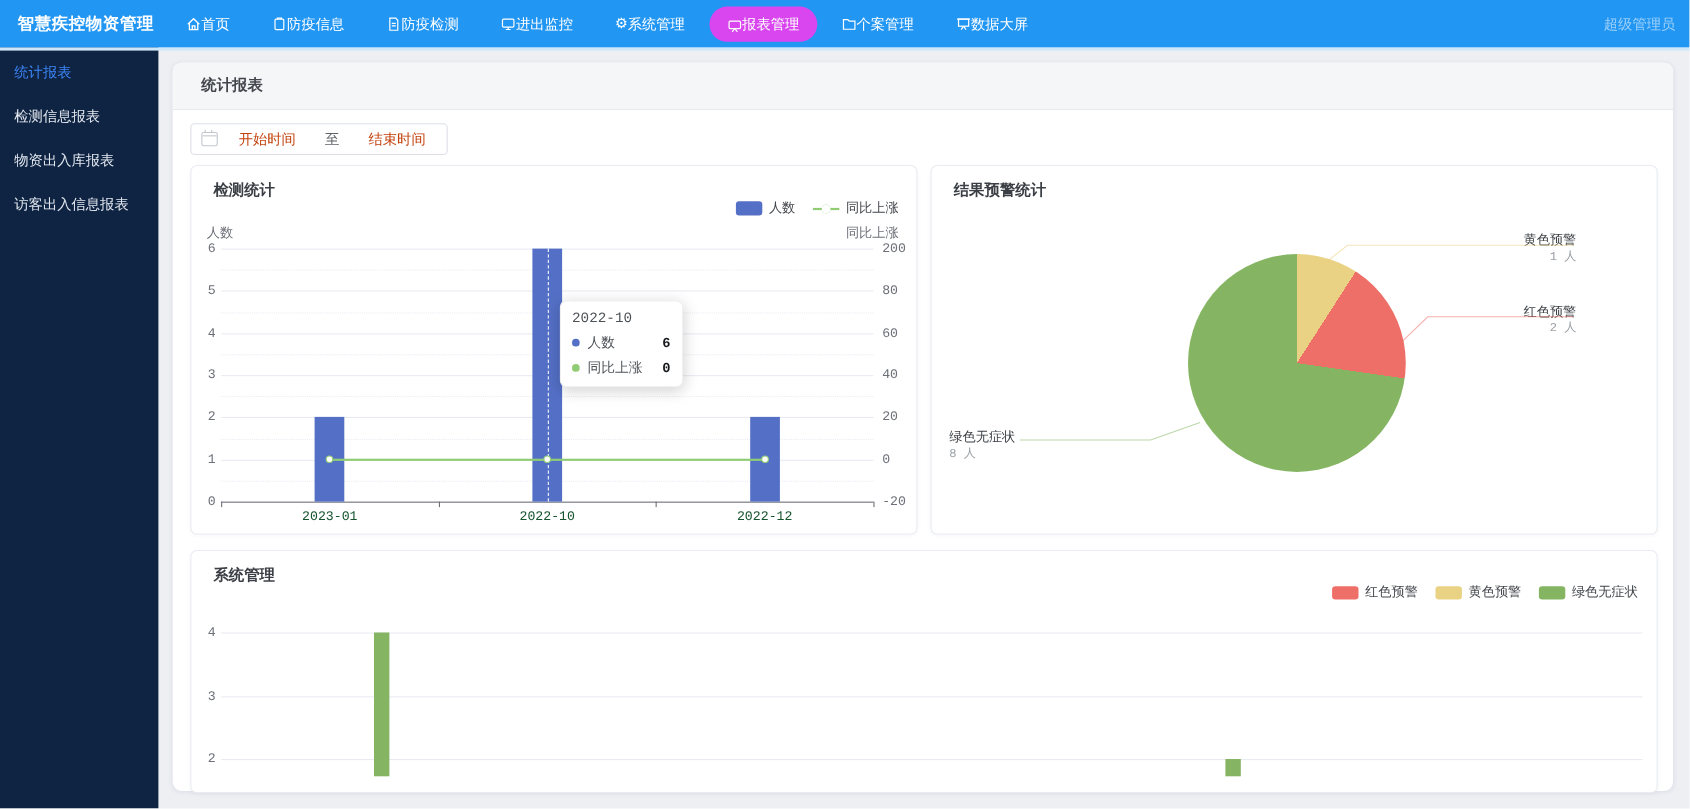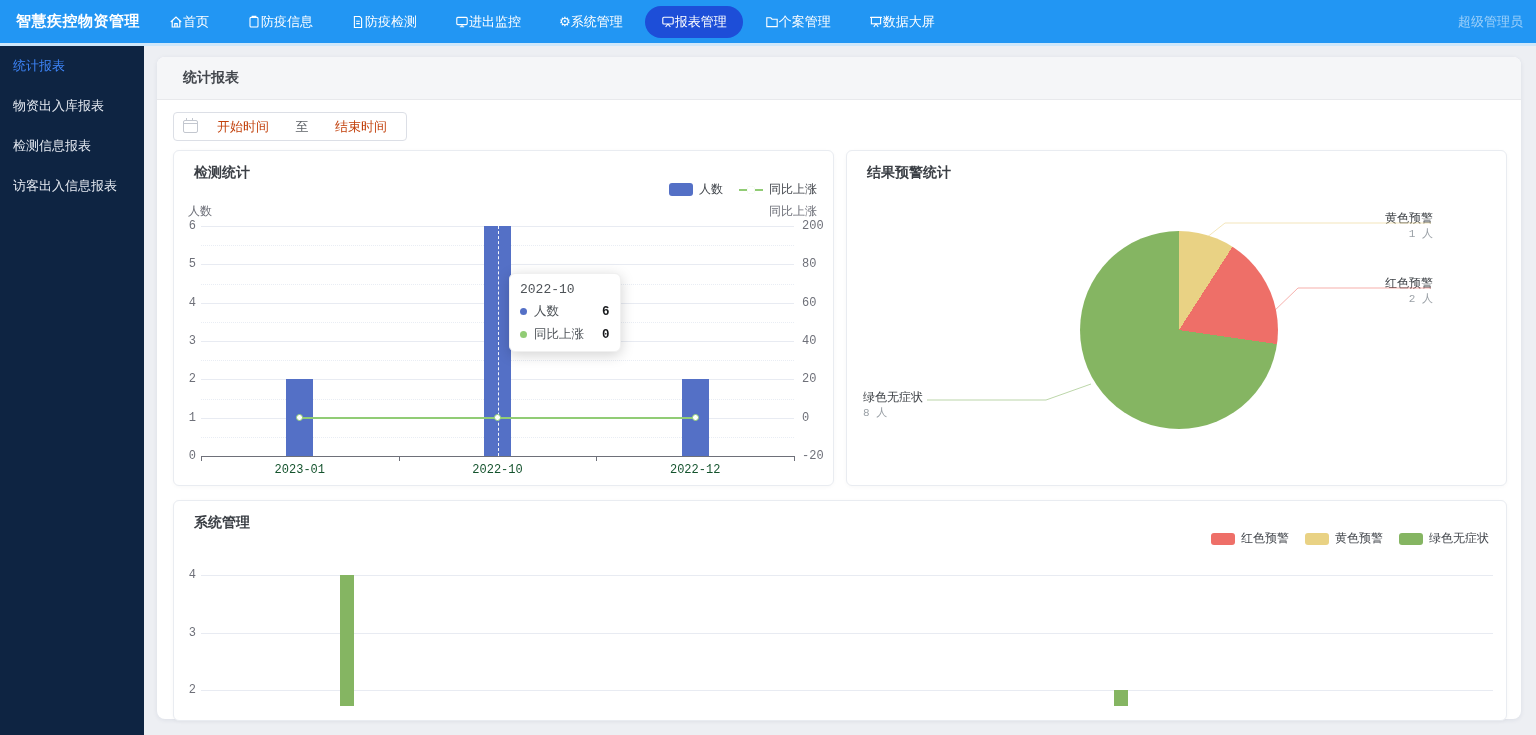--- a/index.html
+++ b/index.html
@@ -7,21 +7,21 @@
     width:1536px;height:735px;position:relative;overflow:hidden;
     background:#edeff3;font-family:"Liberation Sans","DejaVu Sans",sans-serif;
     -webkit-font-smoothing:antialiased;
   }
   
   .topbar{position:absolute;left:0;top:0;width:1536px;height:43px;background:#2296f3;display:flex;align-items:center;color:#fff;z-index:30;}
   .topbar-edge{position:absolute;left:0;top:43px;width:1536px;height:3px;background:#cfe7fa;z-index:29;}
   .brand{padding-left:16px;font-size:15px;font-weight:bold;letter-spacing:.5px;white-space:nowrap;}
   .nav{display:flex;align-items:center;margin-left:10px;}
   .nav-item{display:flex;align-items:center;gap:0;padding:7px 16px;margin:0 3px;border-radius:16px;font-size:13px;cursor:pointer;white-space:nowrap;}
-  .nav-item.active{background:#1d4ed8;}
+  .nav-item.active{background:#d946ef;align-items:flex-end;}
   .nav-item svg{display:block;}
   .uicon{font-size:13px;line-height:13px;font-family:"DejaVu Sans",sans-serif;}
   .user{position:absolute;right:13px;top:0;height:43px;display:flex;align-items:center;font-size:13px;color:rgba(255,255,255,.55);cursor:pointer;}
   
   .sidebar{position:absolute;left:0;top:43px;width:144px;height:692px;background:#0e2442;z-index:20;padding-top:3px;box-sizing:border-box;}
   .side-item{height:40px;line-height:40px;padding-left:13px;font-size:13px;color:#e4e9f1;cursor:pointer;white-space:nowrap;}
   .side-item.active{color:#3d84f7;}
   
   .panel{position:absolute;left:157px;top:57px;width:1364px;height:662px;background:#fff;border-radius:8px;box-shadow:0 1px 5px rgba(20,40,90,.08);}
   .panel-header{height:42px;background:#f5f6f8;border-bottom:1px solid #e8e9ec;border-radius:8px 8px 0 0;display:flex;align-items:center;padding-left:26px;font-size:14px;font-weight:bold;color:#43474d;}
@@ -147,22 +147,22 @@
         </span>
         <span>数据大屏</span>
       </div>
     </div>
   <div class="user">超级管理员</div>
 </div>
 <div class="topbar-edge"></div>
 
 <div class="sidebar">
     <div class="side-item active">统计报表</div>
+    <div class="side-item">检测信息报表</div>
     <div class="side-item">物资出入库报表</div>
-    <div class="side-item">检测信息报表</div>
     <div class="side-item">访客出入信息报表</div>
   </div>
 
 <div class="panel">
   <div class="panel-header">统计报表</div>
 
   <div class="daterange">
     <span class="cal-icon"></span>
     <span class="dr-start">开始时间</span>
     <span class="dr-sep">至</span>

